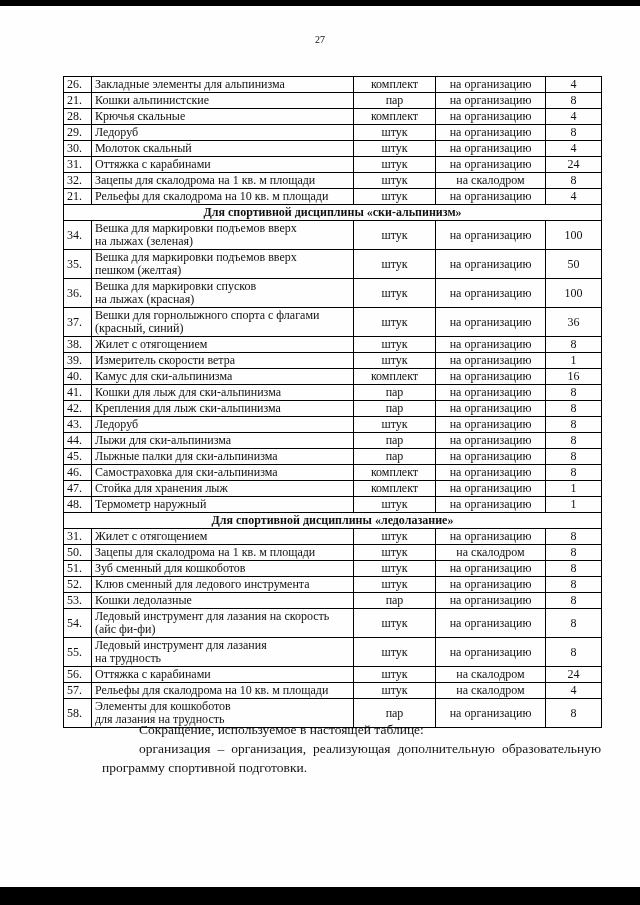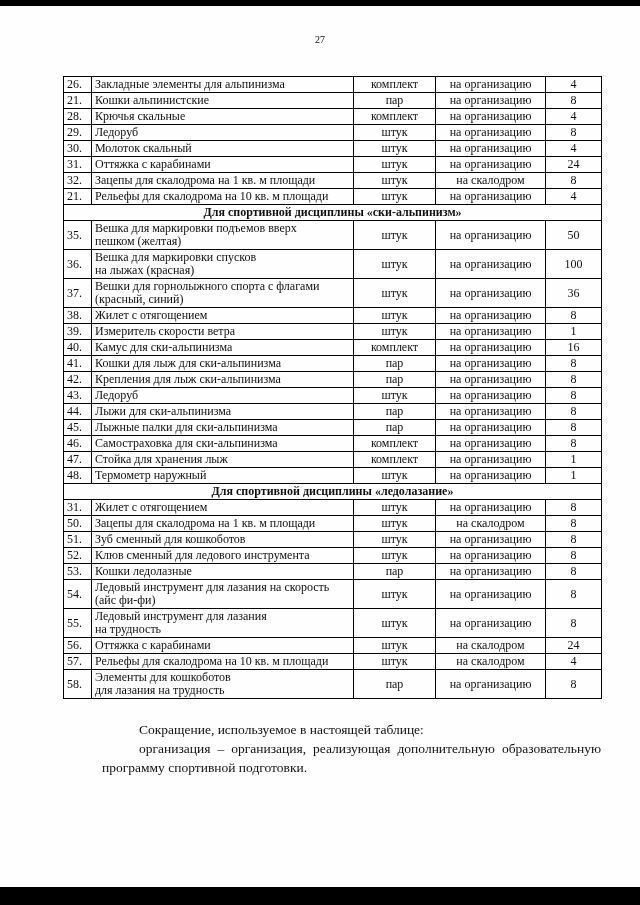--- a/index.html
+++ b/index.html
@@ -131,20 +131,28 @@
           <td class="col-num">21.</td>
           <td class="col-name">Рельефы для скалодрома на 10 кв. м площади</td>
           <td class="col-unit">штук</td>
           <td class="col-dist">на организацию</td>
           <td class="col-qty">4</td>
         </tr>
         <tr class="section-row">
           <td colspan="5">Для спортивной дисциплины «ски-альпинизм»</td>
         </tr>
         <tr>
+          <td class="col-num">34.</td>
+          <td class="col-name">Вешка для маркировки подъемов вверх
+на лыжах (зеленая)</td>
+          <td class="col-unit">штук</td>
+          <td class="col-dist">на организацию</td>
+          <td class="col-qty">100</td>
+        </tr>
+        <tr>
           <td class="col-num">35.</td>
           <td class="col-name">Вешка для маркировки подъемов вверх
 пешком (желтая)</td>
           <td class="col-unit">штук</td>
           <td class="col-dist">на организацию</td>
           <td class="col-qty">50</td>
         </tr>
         <tr>
           <td class="col-num">36.</td>
           <td class="col-name">Вешка для маркировки спусков

